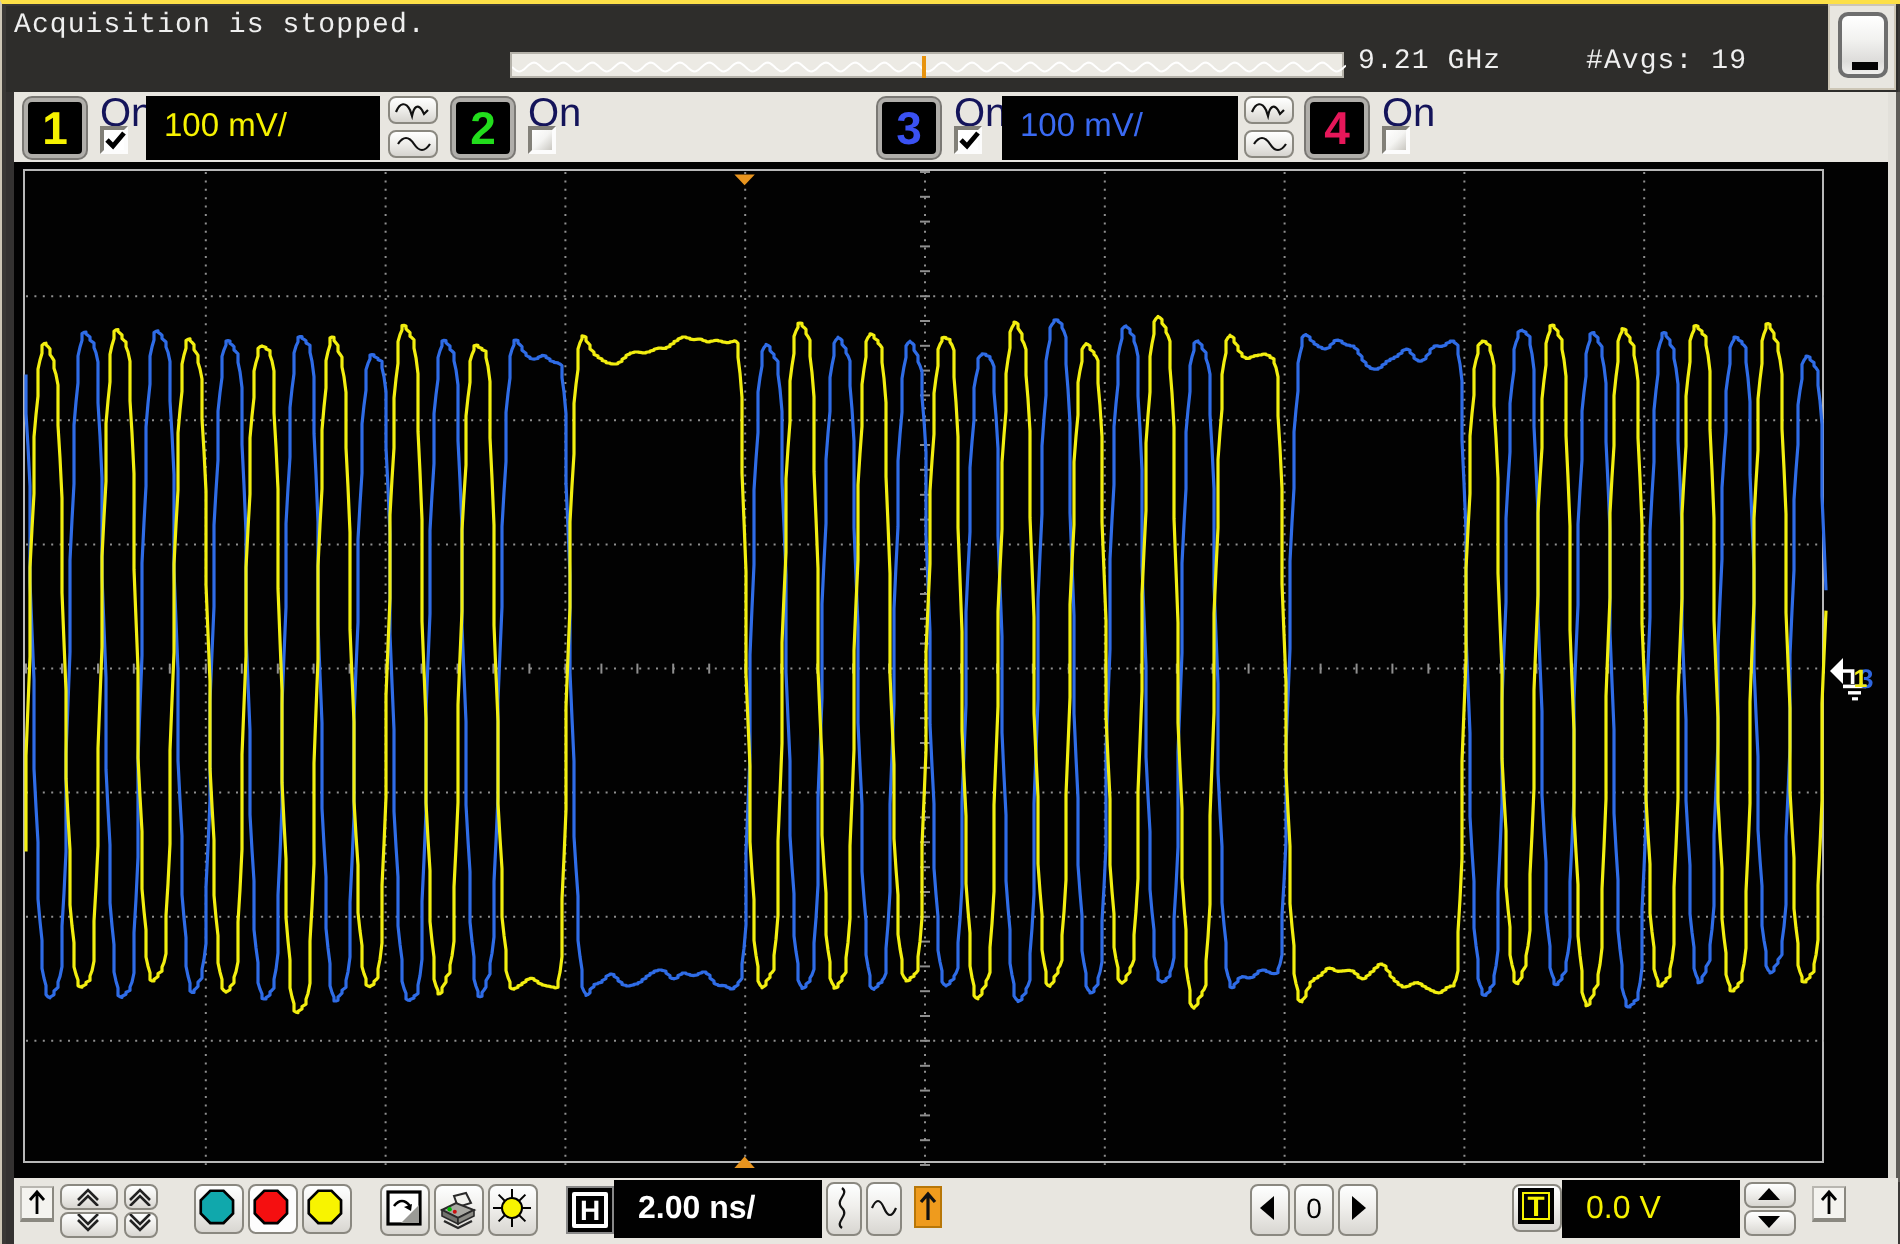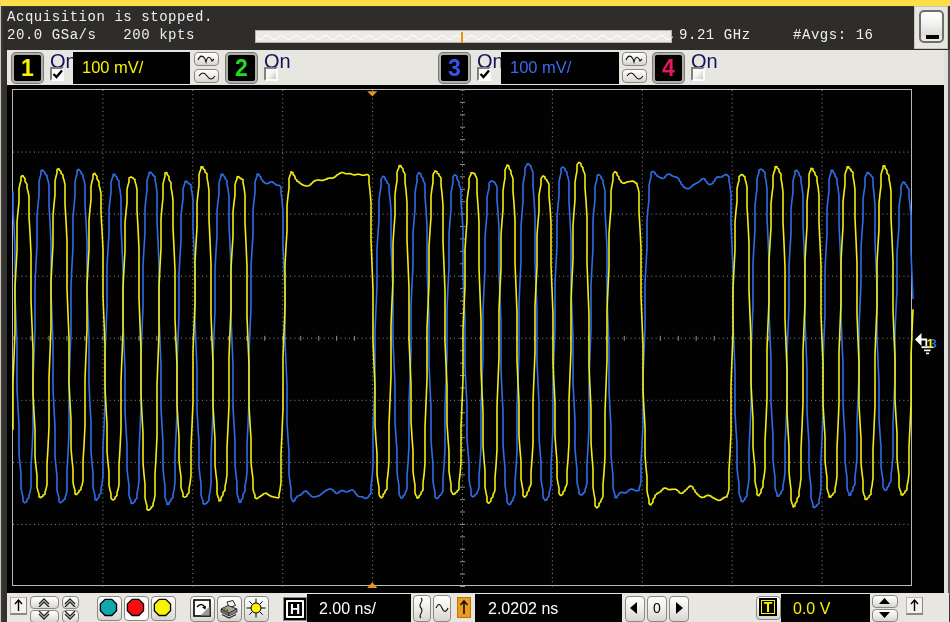--- a/index.html
+++ b/index.html
@@ -1,15 +1,15 @@
 <!DOCTYPE html>
 <html><head><meta charset="utf-8"><style>
 *{margin:0;padding:0;box-sizing:border-box;}
 html,body{width:950px;height:622px;overflow:hidden;background:#35332e;font-family:"Liberation Sans",sans-serif;}
-#win{position:absolute;left:0;top:0;width:950px;height:622px;background:#3a3836;border-top:6px solid #fde047;border-left:1px solid #cdc6b6;}
+#win{position:absolute;left:0;top:0;width:950px;height:622px;background:#3a3836;border-top:2px solid #fde047;border-left:1px solid #cdc6b6;}
 #statusbar{position:absolute;left:2px;top:1px;width:946px;height:43px;background:#2e2d2b;}
 .stxt{position:absolute;color:#efefef;font-family:"Liberation Mono",monospace;font-size:14px;letter-spacing:0.55px;white-space:pre;}
 #membar{position:absolute;left:252px;top:23px;width:417px;height:13px;background:#eceae4;border:1px solid #b5b2aa;}
 #memtick{position:absolute;left:205px;top:1px;width:2px;height:11px;background:#e8940f;}
 #minpanel{position:absolute;left:913px;top:0px;width:34px;height:43px;background:#e8e6e0;border:1px solid #cdc6b6;}
 #minbtn{position:absolute;left:4px;top:3px;width:25px;height:33px;border:2px solid #6e6e6e;border-radius:5px;background:linear-gradient(180deg,#ffffff 0%,#f2f2f0 40%,#dddcda 78%,#f0efed 100%);}
 #minbar{position:absolute;left:5px;top:23px;width:13px;height:4px;background:#050505;}
 #chanbar{position:absolute;left:2px;top:44px;width:941px;height:35px;background:#e8e6e0;}
 #rightstrip{position:absolute;left:943px;top:44px;width:6px;height:545px;background:#e2e0da;border-right:2px solid #5e5c58;}
 #leftstrip{position:absolute;left:2px;top:44px;width:4px;height:578px;background:#343231;z-index:6;}
@@ -23,23 +23,22 @@
 #avgd{position:absolute;left:22px;top:93px;font-size:16.5px;color:#ee7918;letter-spacing:0.2px;}
 #botbar{position:absolute;left:2px;top:587px;width:946px;height:35px;background:#e8e6e0;}
 .btn{position:absolute;border:1.5px solid #8a8880;border-radius:4px;background:linear-gradient(180deg,#feffff 0%,#f0efec 45%,#d8d6d1 100%);}
 .blk{position:absolute;background:#010101;}
 .fbtn{position:absolute;background:#f4f3ef;border:1px solid #b8b6b0;border-bottom:2px solid #8a8880;border-right:1px solid #8a8880;}
 svg{position:absolute;left:0;top:0;}
 </style></head><body>
 <div id="win">
   <div id="statusbar">
     <div class="stxt" style="left:4px;top:2px;">Acquisition is stopped.</div>
-    <div class="stxt" style="left:4px;top:20px;">20.0 GSa/s   200 kpts</div>
     <div class="stxt" style="left:676px;top:20px;">9.21 GHz</div>
-    <div class="stxt" style="left:790px;top:20px;">#Avgs: 16</div>
+    <div class="stxt" style="left:790px;top:20px;">#Avgs: 19</div>
     <div id="membar">
       <svg width="417" height="13" viewBox="0 0 417 13">
           <polyline points="0,6.5 1,7.4 2,8.2 3,8.6 4,8.7 5,8.3 6,7.7 7,6.8 8,5.8 9,5.0 10,4.5 11,4.3 12,4.5 13,5.1 14,5.9 15,6.9 16,7.7 17,8.4 18,8.7 19,8.6 20,8.1 21,7.3 22,6.4 23,5.5 24,4.8 25,4.4 26,4.3 27,4.7 28,5.4 29,6.3 30,7.2 31,8.0 32,8.6 33,8.7 34,8.4 35,7.8 36,7.0 37,6.0 38,5.2 39,4.6 40,4.3 41,4.4 42,5.0 43,5.8 44,6.7 45,7.6 46,8.3 47,8.7 48,8.6 49,8.2 50,7.5 51,6.6 52,5.7 53,4.9 54,4.4 55,4.3 56,4.6 57,5.3 58,6.1 59,7.1 60,7.9 61,8.5 62,8.7 63,8.5 64,8.0 65,7.2 66,6.2 67,5.3 68,4.7 69,4.3 70,4.4 71,4.8 72,5.6 73,6.5 74,7.4 75,8.2 76,8.6 77,8.7 78,8.3 79,7.7 80,6.8 81,5.8 82,5.0 83,4.5 84,4.3 85,4.5 86,5.1 87,5.9 88,6.9 89,7.7 90,8.4 91,8.7 92,8.6 93,8.1 94,7.3 95,6.4 96,5.5 97,4.8 98,4.4 99,4.3 100,4.7 101,5.4 102,6.3 103,7.2 104,8.0 105,8.6 106,8.7 107,8.4 108,7.8 109,7.0 110,6.0 111,5.2 112,4.6 113,4.3 114,4.4 115,5.0 116,5.8 117,6.7 118,7.6 119,8.3 120,8.7 121,8.6 122,8.2 123,7.5 124,6.6 125,5.7 126,4.9 127,4.4 128,4.3 129,4.6 130,5.3 131,6.1 132,7.1 133,7.9 134,8.5 135,8.7 136,8.5 137,8.0 138,7.2 139,6.2 140,5.3 141,4.7 142,4.3 143,4.4 144,4.8 145,5.6 146,6.5 147,7.4 148,8.2 149,8.6 150,8.7 151,8.3 152,7.7 153,6.8 154,5.8 155,5.0 156,4.5 157,4.3 158,4.5 159,5.1 160,5.9 161,6.9 162,7.7 163,8.4 164,8.7 165,8.6 166,8.1 167,7.3 168,6.4 169,5.5 170,4.8 171,4.4 172,4.3 173,4.7 174,5.4 175,6.3 176,7.2 177,8.0 178,8.6 179,8.7 180,8.4 181,7.8 182,7.0 183,6.0 184,5.2 185,4.6 186,4.3 187,4.4 188,5.0 189,5.8 190,6.7 191,7.6 192,8.3 193,8.7 194,8.6 195,8.2 196,7.5 197,6.6 198,5.7 199,4.9 200,4.4 201,4.3 202,4.6 203,5.3 204,6.1 205,7.1 206,7.9 207,8.5 208,8.7 209,8.5 210,8.0 211,7.2 212,6.2 213,5.3 214,4.7 215,4.3 216,4.4 217,4.8 218,5.6 219,6.5 220,7.4 221,8.2 222,8.6 223,8.7 224,8.3 225,7.7 226,6.8 227,5.8 228,5.0 229,4.5 230,4.3 231,4.5 232,5.1 233,5.9 234,6.9 235,7.7 236,8.4 237,8.7 238,8.6 239,8.1 240,7.3 241,6.4 242,5.5 243,4.8 244,4.4 245,4.3 246,4.7 247,5.4 248,6.3 249,7.2 250,8.0 251,8.6 252,8.7 253,8.4 254,7.8 255,7.0 256,6.0 257,5.2 258,4.6 259,4.3 260,4.4 261,5.0 262,5.8 263,6.7 264,7.6 265,8.3 266,8.7 267,8.6 268,8.2 269,7.5 270,6.6 271,5.7 272,4.9 273,4.4 274,4.3 275,4.6 276,5.3 277,6.1 278,7.1 279,7.9 280,8.5 281,8.7 282,8.5 283,8.0 284,7.2 285,6.2 286,5.3 287,4.7 288,4.3 289,4.4 290,4.8 291,5.6 292,6.5 293,7.4 294,8.2 295,8.6 296,8.7 297,8.3 298,7.7 299,6.8 300,5.8 301,5.0 302,4.5 303,4.3 304,4.5 305,5.1 306,5.9 307,6.9 308,7.7 309,8.4 310,8.7 311,8.6 312,8.1 313,7.3 314,6.4 315,5.5 316,4.8 317,4.4 318,4.3 319,4.7 320,5.4 321,6.3 322,7.2 323,8.0 324,8.6 325,8.7 326,8.4 327,7.8 328,7.0 329,6.0 330,5.2 331,4.6 332,4.3 333,4.4 334,5.0 335,5.8 336,6.7 337,7.6 338,8.3 339,8.7 340,8.6 341,8.2 342,7.5 343,6.6 344,5.7 345,4.9 346,4.4 347,4.3 348,4.6 349,5.3 350,6.1 351,7.1 352,7.9 353,8.5 354,8.7 355,8.5 356,8.0 357,7.2 358,6.2 359,5.3 360,4.7 361,4.3 362,4.4 363,4.8 364,5.6 365,6.5 366,7.4 367,8.2 368,8.6 369,8.7 370,8.3 371,7.7 372,6.8 373,5.8 374,5.0 375,4.5 376,4.3 377,4.5 378,5.1 379,5.9 380,6.9 381,7.7 382,8.4 383,8.7 384,8.6 385,8.1 386,7.3 387,6.4 388,5.5 389,4.8 390,4.4 391,4.3 392,4.7 393,5.4 394,6.3 395,7.2 396,8.0 397,8.6 398,8.7 399,8.4 400,7.8 401,7.0 402,6.0 403,5.2 404,4.6 405,4.3 406,4.4 407,5.0 408,5.8 409,6.7 410,7.6 411,8.3 412,8.7 413,8.6 414,8.2 415,7.5 416,6.6 417,5.7" fill="none" stroke="#ffffff" stroke-width="1"></polyline>
         </svg>
       <div id="memtick"></div>
     </div>
   </div>
   <div id="minpanel">
       <div id="minbtn">
         <div id="minbar"></div>
@@ -287,37 +286,36 @@
             <line x1="1.5" y1="11" x2="20.5" y2="11"></line>
             <line x1="4.3" y1="4.3" x2="17.7" y2="17.7"></line>
             <line x1="17.7" y1="4.3" x2="4.3" y2="17.7"></line>
           </g>
           <circle cx="11" cy="11" r="5" fill="#f8f400" stroke="#000" stroke-width="1"></circle>
         </svg>
       </div>
     <div style="position:absolute;left:280px;top:4px;width:24px;height:24px;background:#010101;border:1px solid #888;">
         <div style="position:absolute;left:2px;top:2px;width:18px;height:18px;border:2px solid #fff;border-radius:1px;color:#fff;font-weight:bold;font-size:14px;text-align:center;line-height:14px;">H</div>
       </div>
-    <div class="blk" style="left:304px;top:1px;width:104px;height:29px;color:#fff;font-size:16px;line-height:29px;"><span style="margin-left:12px;">2.00 ns/</span></div>
+    <div class="blk" style="left:304px;top:1px;width:104px;height:29px;color:#fff;font-size:16px;line-height:29px;"><span style="margin-left:12px;font-weight:bold;">2.00 ns/</span></div>
     <div class="btn" style="left:410px;top:2px;width:18px;height:27px;">
         <svg width="15" height="24">
           <path d="M7,2 C11,5 3,8 7,12 C11,16 3,19 7,22" fill="none" stroke="#111" stroke-width="1.1"></path>
         </svg>
       </div>
     <div class="btn" style="left:430px;top:2px;width:18px;height:27px;">
         <svg width="15" height="24">
           <path d="M2,12 q3,-7 6,0 t6,0" fill="none" stroke="#111" stroke-width="1.1"></path>
         </svg>
       </div>
     <div style="position:absolute;left:454px;top:4px;width:14px;height:21px;background:#ef9b1d;border:1px solid #b87708;">
         <svg width="12" height="19">
           <path d="M6,3 v13 M2.5,7 L6,3 L9.5,7" stroke="#111" stroke-width="1.6" fill="none"></path>
         </svg>
       </div>
-    <div class="blk" style="left:472px;top:1px;width:147px;height:29px;color:#fff;font-size:16px;line-height:29px;"><span style="margin-left:13px;">2.0202 ns</span></div>
     <div class="btn" style="left:622px;top:3px;width:20px;height:26px;">
         <svg width="17" height="23">
           <polygon points="11,5 11,17 4,11" fill="#000"></polygon>
         </svg>
       </div>
     <div class="btn" style="left:644px;top:3px;width:20px;height:26px;text-align:center;line-height:23px;font-size:14px;color:#000;">0</div>
     <div class="btn" style="left:666px;top:3px;width:20px;height:26px;">
         <svg width="17" height="23">
           <polygon points="6,5 6,17 13,11" fill="#000"></polygon>
         </svg>

